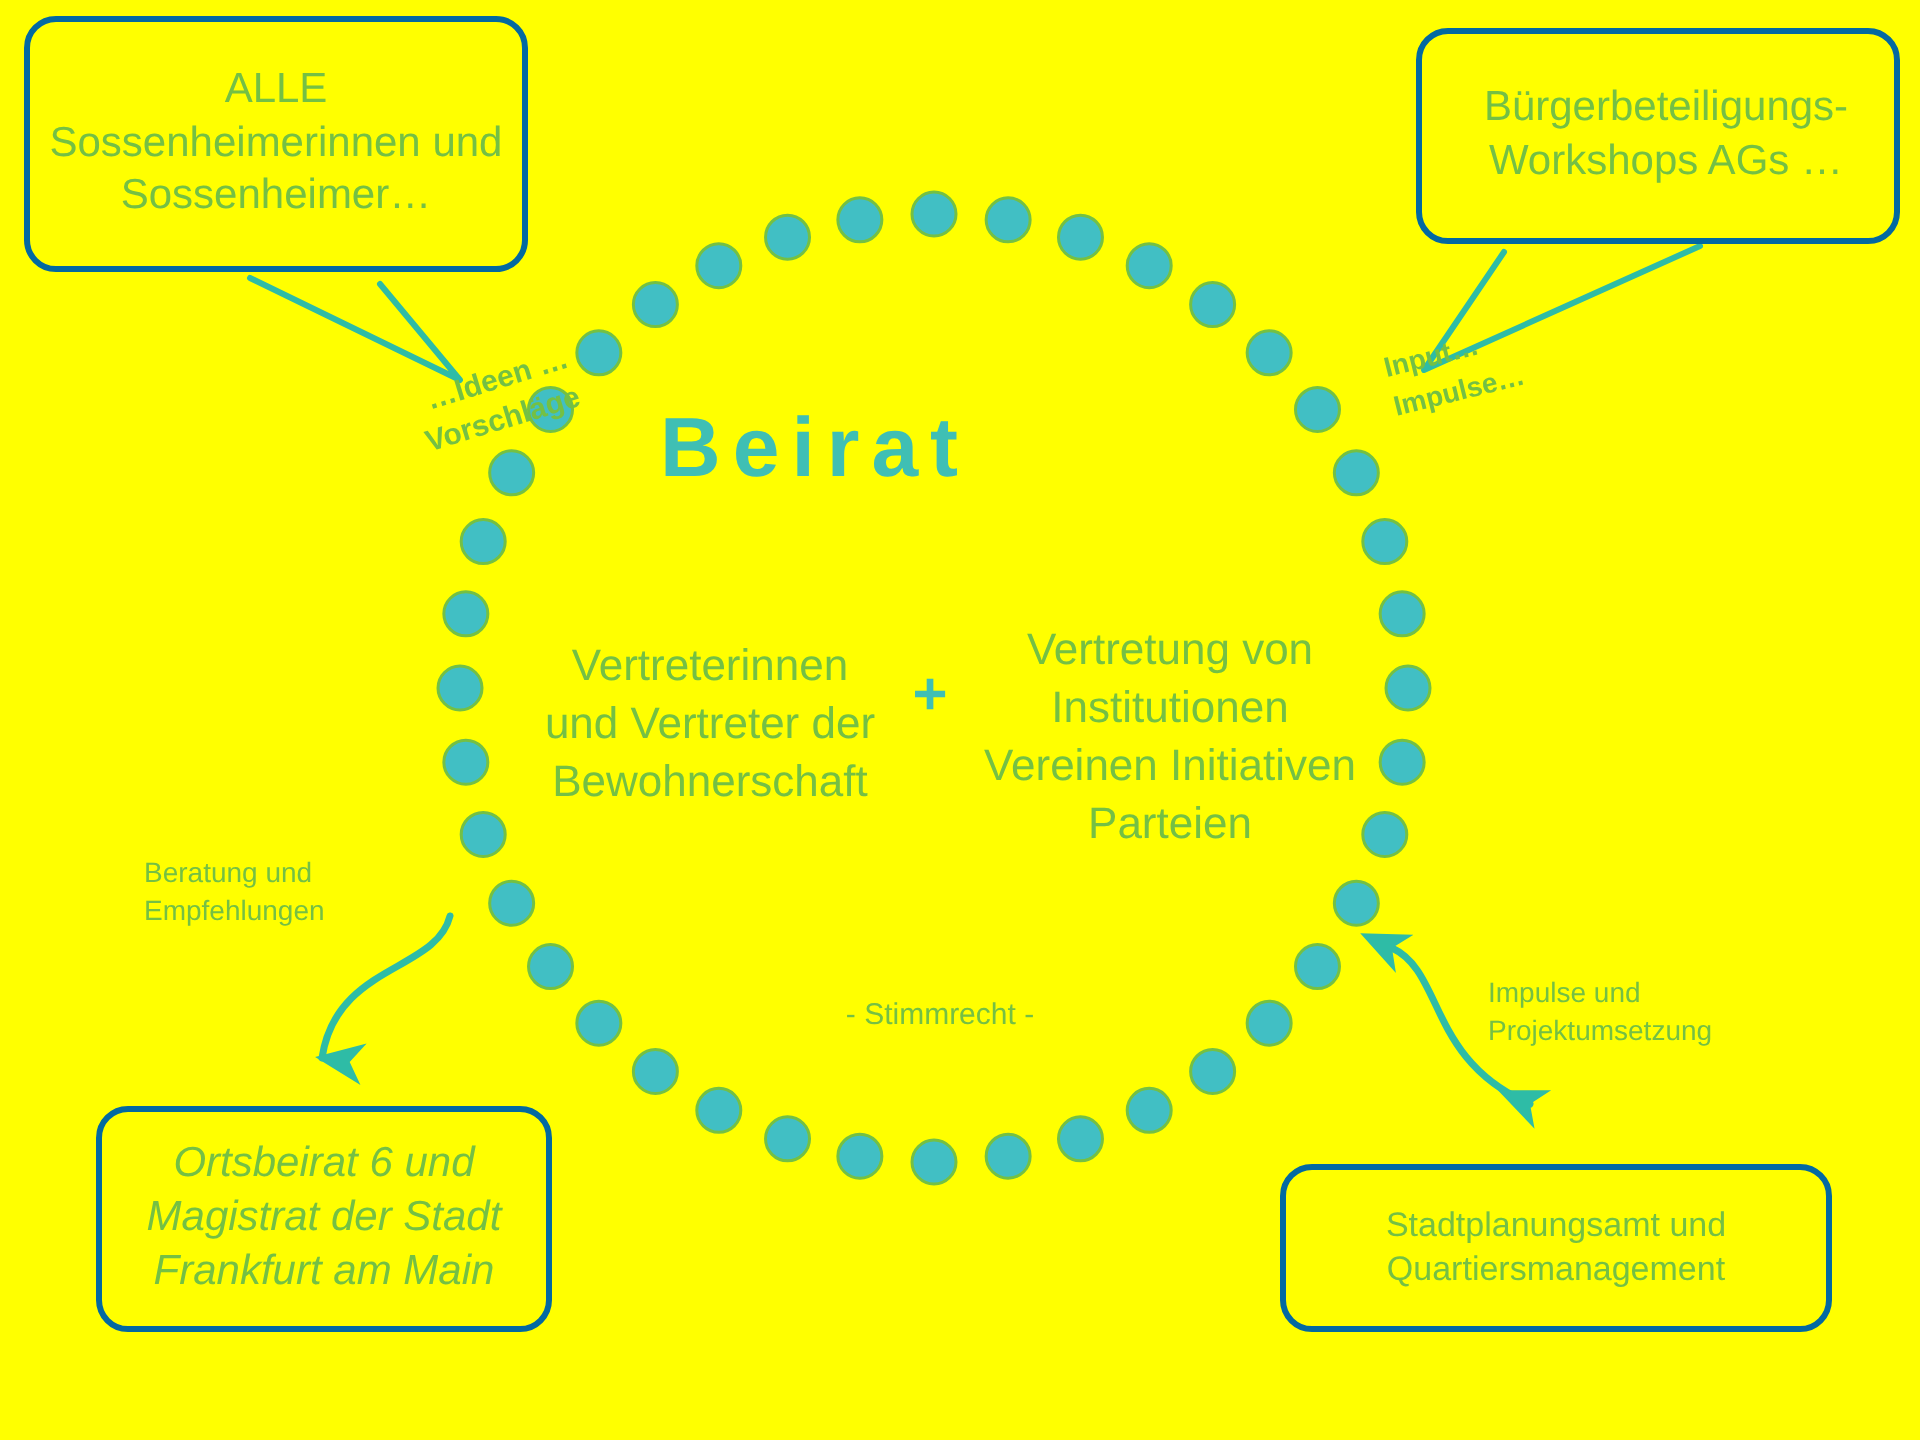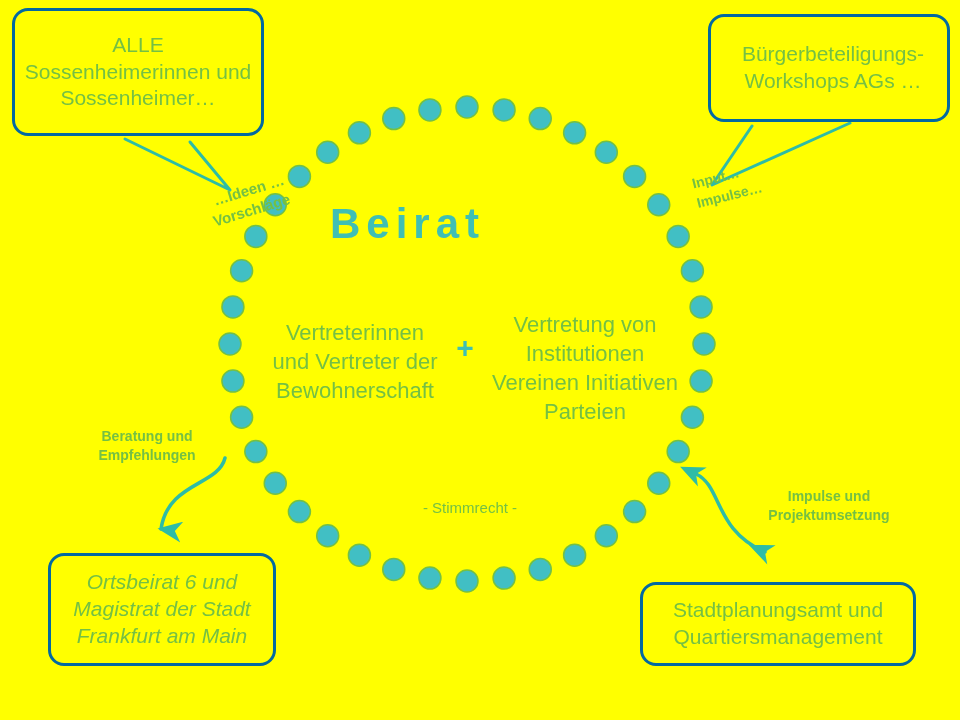--- a/index.html
+++ b/index.html
@@ -50,21 +50,21 @@
   }
   #box-ortsbeirat {
     left: 48px;  top: 553px;
     width: 228px; height: 113px;
     font-size: 21px;
     font-style: italic;
   }
   #box-stadtplanung {
     left: 640px; top: 582px;
     width: 276px; height: 84px;
-    font-size: 21px;
+    font-size: 17px;
   }
 
   
   #overlay {
     position: absolute;
     left: 0; top: 0;
     width: 960px; height: 720px;
     pointer-events: none;
   }
 
@@ -126,24 +126,24 @@
     text-align: left;
     font-size: 14px;
     font-weight: bold;
     line-height: 1.4;
     transform: rotate(-14deg);
     transform-origin: 0% 0%;
   }
   .ann-label {
     position: absolute;
     font-size: 14px;
-    font-weight: bold;
+    font-weight: normal;
     line-height: 1.35;
     color: #74C044;
-    text-align: center;
+    text-align: left;
   }
   #label-beratung-empfehlungen { left: 72px;  top: 427px; width: 150px; }
   #label-beratung-projekt      { left: 744px; top: 487px; width: 170px; }
 </style>
 </head>
 <body>
 
 <div id="stage">
 
   <svg id="overlay" viewBox="0 0 960 720">

